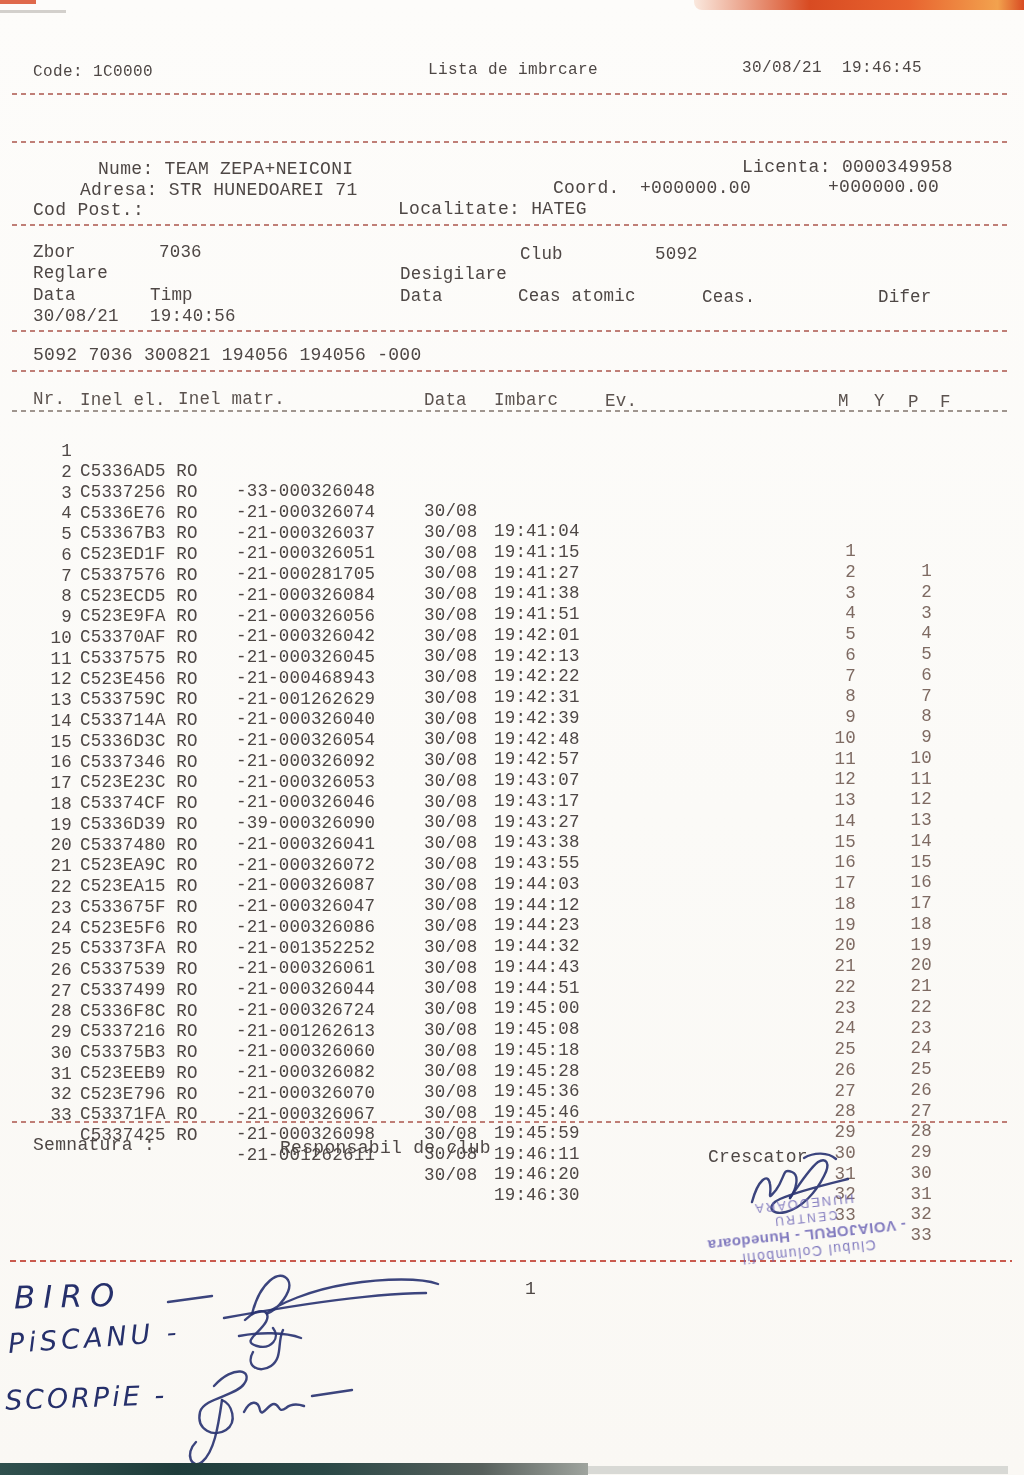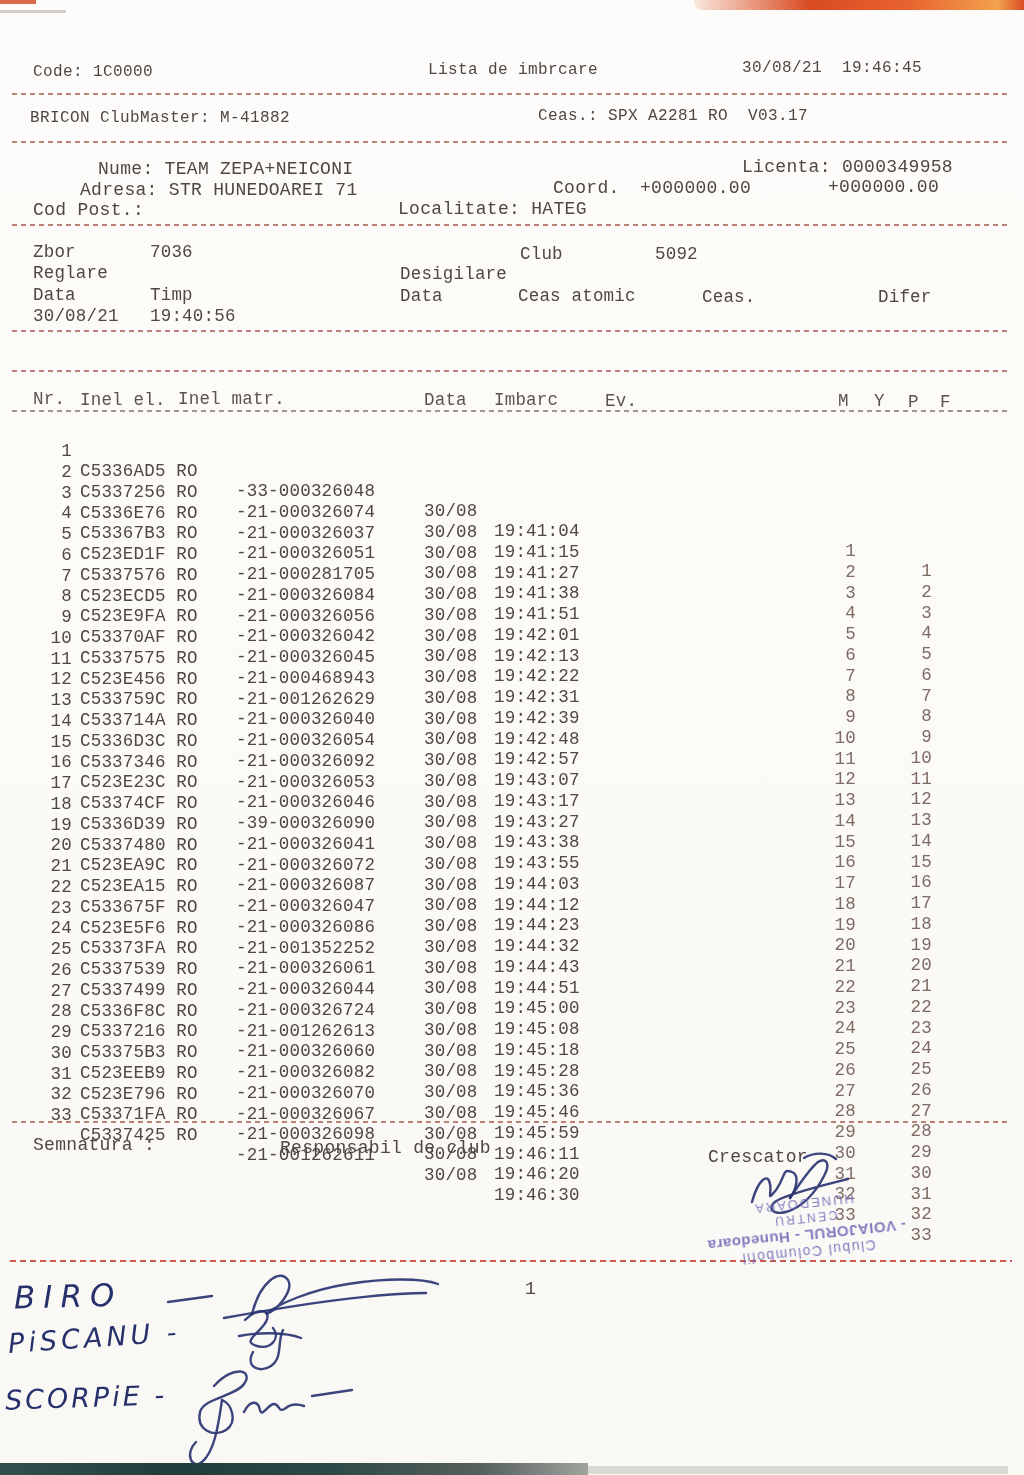--- a/index.html
+++ b/index.html
@@ -50,50 +50,49 @@
   <div class="edge" style="left:0;top:0;width:36px;height:4px;background:#d94f2b;opacity:.85"></div>
   <div class="edge" style="left:0;top:10px;width:66px;height:3px;background:#b7b3ae;opacity:.6"></div>
   <div class="edge" style="right:0;top:0;width:330px;height:10px;border-bottom-left-radius:8px;
               background:linear-gradient(90deg,rgba(232,120,60,.15),#d84b22 35%,#e8632f 65%,#f2a24e 92%,#d84b22)"></div>
 
   <span class="mono f20 at" style="left:33px;top:62px">Code: 1C0000</span>
   <span class="mono f20 at" style="left:428px;top:60px">Lista de imbrcare</span>
   <span class="mono f20 at" style="left:742px;top:58px">30/08/21  19:46:45</span>
   <div class="sep" style="top:93px"></div>
 
-  <span class="mono f20 at" style="left:30px;top:108px">BRICON ClubMaster: M-41882</span>
-  <span class="mono f20 at" style="left:538px;top:106px">Ceas.: SPX A2281 RO  V03.17</span>
   <div class="sep" style="top:141px"></div>
 
   <span class="mono f18 at" style="left:98px;top:160px">Nume: TEAM ZEPA+NEICONI</span>
   <span class="mono f18 at" style="left:742px;top:158px">Licenta: 0000349958</span>
   <span class="mono f18 at" style="left:80px;top:181px">Adresa: STR HUNEDOAREI 71</span>
   <span class="mono f18 at" style="left:553px;top:179px">Coord.</span>
   <span class="mono f18 at" style="left:640px;top:179px">+000000.00</span>
   <span class="mono f18 at" style="left:828px;top:178px">+000000.00</span>
   <span class="mono f18 at" style="left:33px;top:201px">Cod Post.:</span>
   <span class="mono f18 at" style="left:398px;top:200px">Localitate: HATEG</span>
   <div class="sep" style="top:224px"></div>
 
   <span class="mono f17 at" style="left:33px;top:242px">Zbor</span>
-  <span class="mono f17 at" style="left:150px;top:242px">7036</span>
+  <span class="mono f17 at" style="left:159px;top:242px">7036</span>
   <span class="mono f17 at" style="left:520px;top:244px">Club</span>
   <span class="mono f17 at" style="left:655px;top:244px">5092</span>
   <span class="mono f17 at" style="left:33px;top:263px">Reglare</span>
   <span class="mono f17 at" style="left:400px;top:264px">Desigilare</span>
   <span class="mono f17 at" style="left:33px;top:285px">Data</span>
   <span class="mono f17 at" style="left:150px;top:285px">Timp</span>
   <span class="mono f17 at" style="left:400px;top:286px">Data</span>
   <span class="mono f17 at" style="left:518px;top:286px">Ceas atomic</span>
   <span class="mono f17 at" style="left:702px;top:287px">Ceas.</span>
   <span class="mono f17 at" style="left:878px;top:287px">Difer</span>
   <span class="mono f17 at" style="left:33px;top:306px">30/08/21</span>
   <span class="mono f17 at" style="left:150px;top:306px">19:40:56</span>
   <div class="sep" style="top:330px"></div>
 
+  <span class="mono f18 at" style="left:33px;top:346px">5092 7036 300821 194056 194056 -000</span>
   <div class="sep" style="top:370px"></div>
 
   <span class="mono f17 at soft" style="left:33px;top:389px">Nr.</span>
   <span class="mono f17 at soft" style="left:80px;top:390px">Inel el.</span>
   <span class="mono f17 at soft" style="left:178px;top:389px">Inel matr.</span>
   <span class="mono f17 at soft" style="left:424px;top:390px">Data</span>
   <span class="mono f17 at soft" style="left:494px;top:390px">Imbarc</span>
   <span class="mono f17 at soft" style="left:605px;top:391px">Ev.</span>
   <span class="mono f17 at soft" style="left:838px;top:391px">M</span>
   <span class="mono f17 at soft" style="left:874px;top:391px">Y</span>

